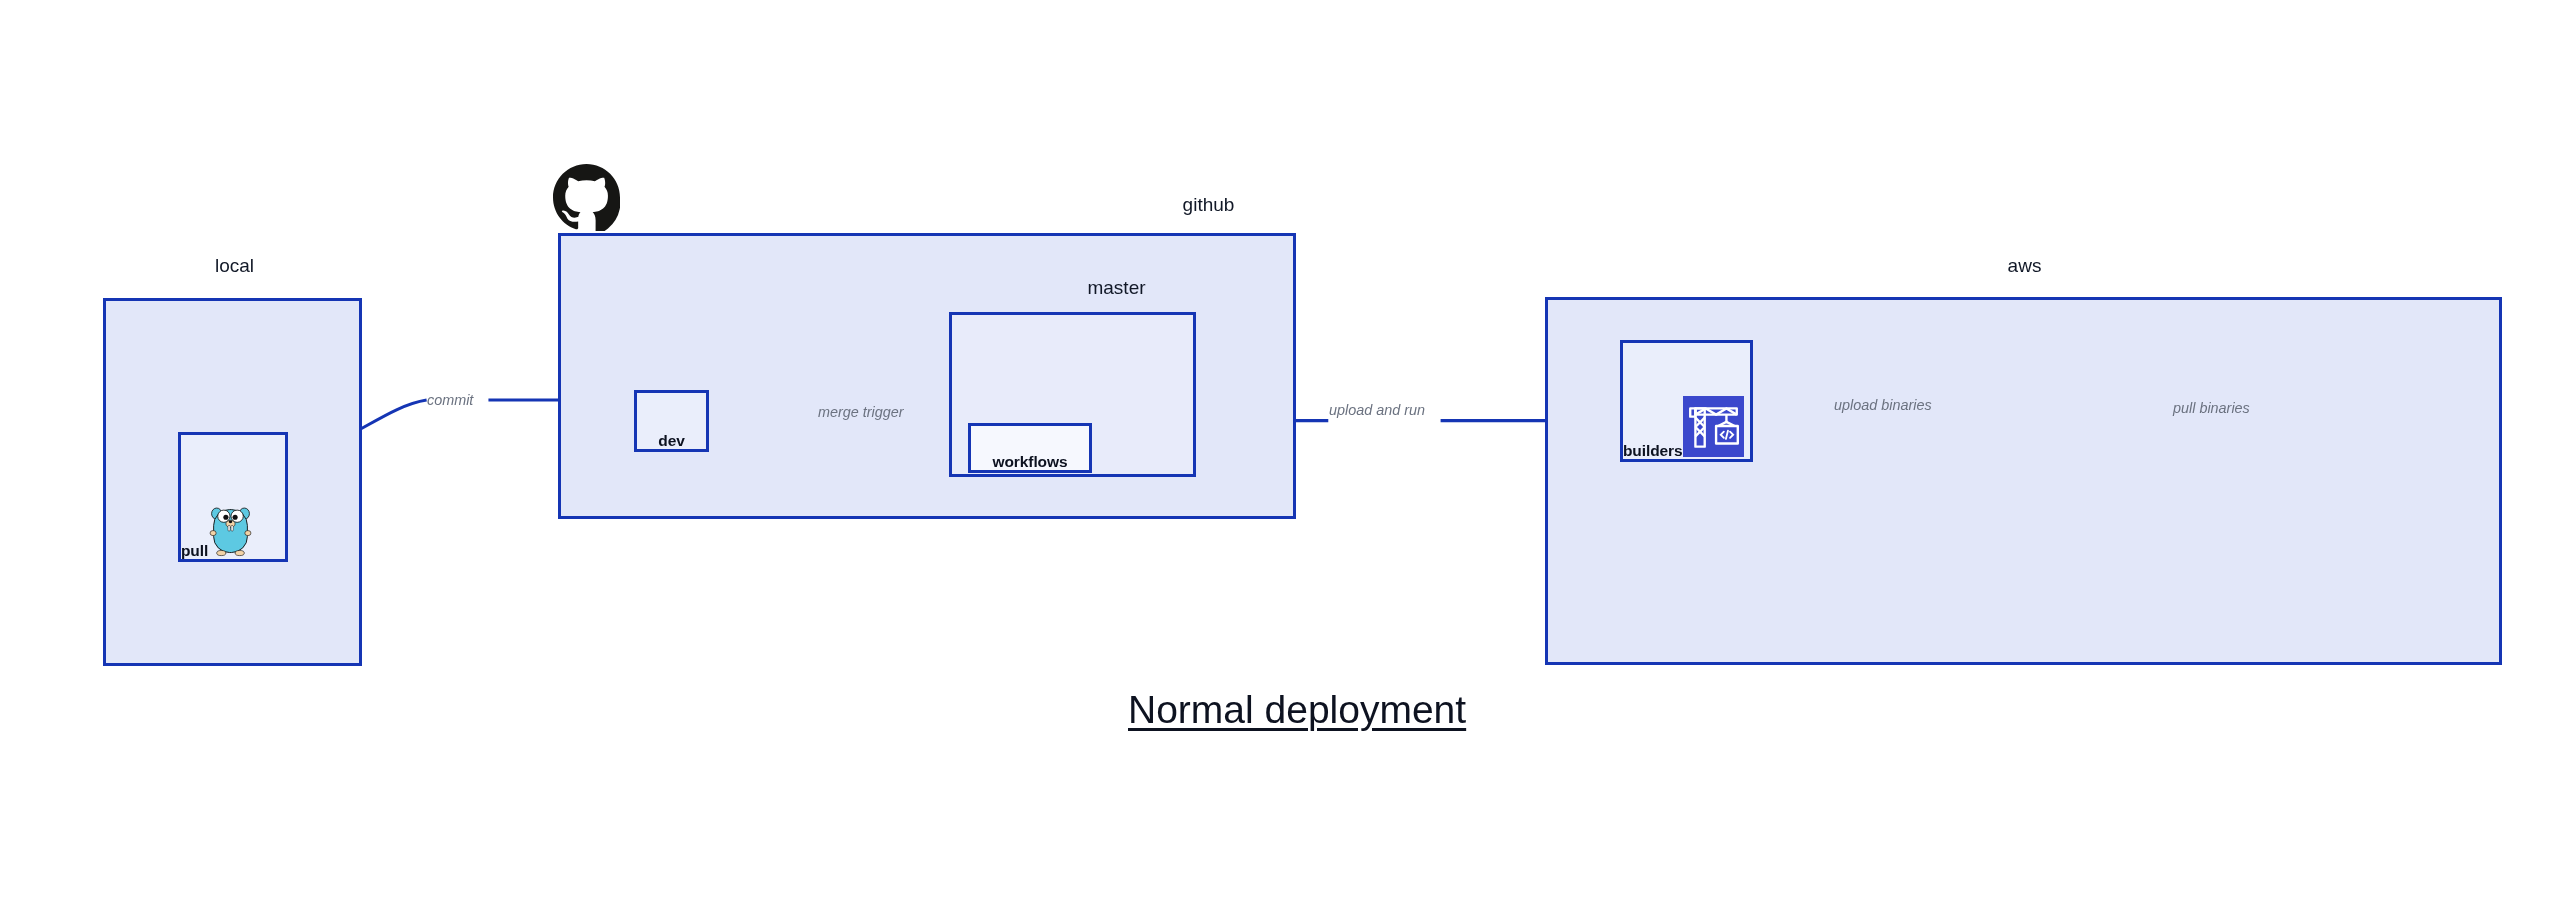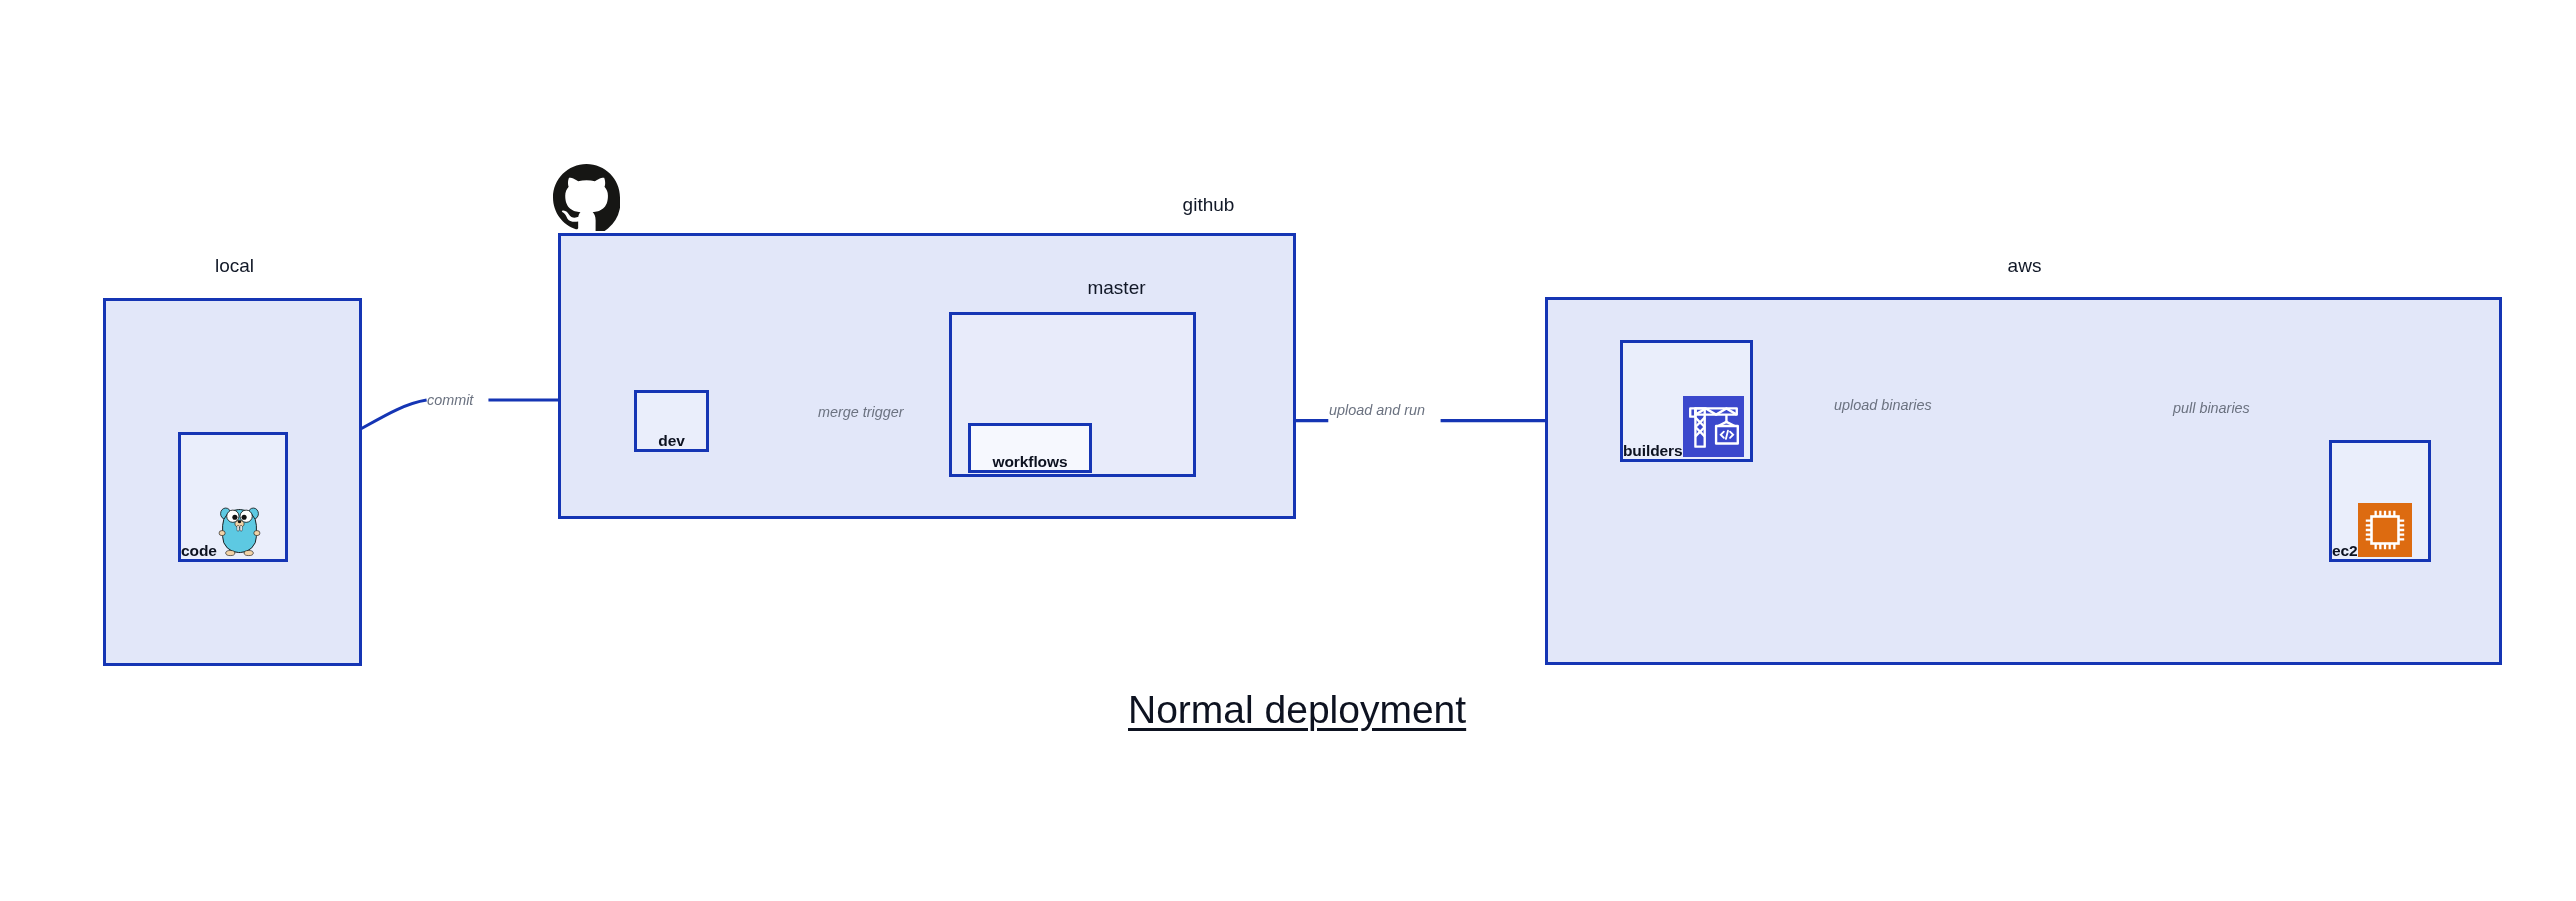--- a/index.html
+++ b/index.html
@@ -134,21 +134,21 @@
     <g>
       <path d="M 4133 778 C 4210 768 4260 790 4310 818" stroke="#1535b4" stroke-width="6" fill="none"></path>
       <path d="M 4328 840 C 4390 890 4450 930 4503 958" stroke="#1535b4" stroke-width="6" fill="none" marker-end="url(#arrowhead)"></path>
     </g>
   </svg>
 
   <div class="group-label" style="left:206px; top:256px; width:57px; text-align:center;">local</div>
   <div class="group-box" style="left:103px; top:298px; width:259px; height:368px;"></div>
 
   <div class="node" style="left:178px; top:432px; width:110px; height:130px;">
-    <div class="node-label">code</div>
+    <div class="node-label">pull</div>
     <div class="node-icon">
       <svg width="45" height="56" viewBox="0 0 88 108">
 
         <ellipse cx="17" cy="24" rx="10" ry="11" fill="#5dc9e2" stroke="#111" stroke-width="1.6"></ellipse>
         <ellipse cx="71" cy="24" rx="10" ry="11" fill="#5dc9e2" stroke="#111" stroke-width="1.6"></ellipse>
 
         <rect x="11" y="16" width="66" height="84" rx="31" fill="#5dc9e2" stroke="#111" stroke-width="1.8"></rect>
 
         <ellipse cx="10" cy="62" rx="6" ry="5" fill="#f2d3a7" stroke="#111" stroke-width="1.2"></ellipse>
         <ellipse cx="78" cy="62" rx="6" ry="5" fill="#f2d3a7" stroke="#111" stroke-width="1.2"></ellipse>
@@ -222,41 +222,20 @@
         <g stroke="#ffffff" stroke-width="3.6" fill="none" stroke-linecap="round">
           <path d="M79 69 L73 75 L79 81"></path>
           <path d="M91 69 L97 75 L91 81"></path>
           <path d="M87 67 L83 83"></path>
         </g>
       </svg>
     </div>
   </div>
 
 
-  <div class="node" style="left:2329px; top:440px; width:102px; height:122px;">
-    <div class="node-label">ec2</div>
-    <div class="node-icon">
-      <svg width="54" height="54" viewBox="0 0 104 104">
-        <rect x="0" y="0" width="104" height="104" fill="#dd6b10"></rect>
-        <g stroke="#ffffff" stroke-width="5" fill="none">
-          <rect x="26" y="26" width="52" height="52"></rect>
-        </g>
-        <g stroke="#ffffff" stroke-width="4.4" stroke-linecap="butt">
-
-          <path d="M34 26 L34 15 M43 26 L43 15 M52 26 L52 15 M61 26 L61 15 M70 26 L70 15"></path>
-
-          <path d="M34 78 L34 89 M43 78 L43 89 M52 78 L52 89 M61 78 L61 89 M70 78 L70 89"></path>
-
-          <path d="M26 34 L15 34 M26 43 L15 43 M26 52 L15 52 M26 61 L15 61 M26 70 L15 70"></path>
-
-          <path d="M78 34 L89 34 M78 43 L89 43 M78 52 L89 52 M78 61 L89 61 M78 70 L89 70"></path>
-        </g>
-      </svg>
-    </div>
-  </div>
 
   <div class="edge-label" style="left:427px; top:393px;">commit</div>
   <div class="edge-label" style="left:818px; top:405px;">merge trigger</div>
   <div class="edge-label" style="left:1329px; top:403px;">upload and run</div>
   <div class="edge-label" style="left:1834px; top:398px;">upload binaries</div>
   <div class="edge-label" style="left:2173px; top:401px;">pull binaries</div>
 
   <div id="diagram-title" style="left:1128px; top:690px;">Normal deployment</div>
 
 </div>

